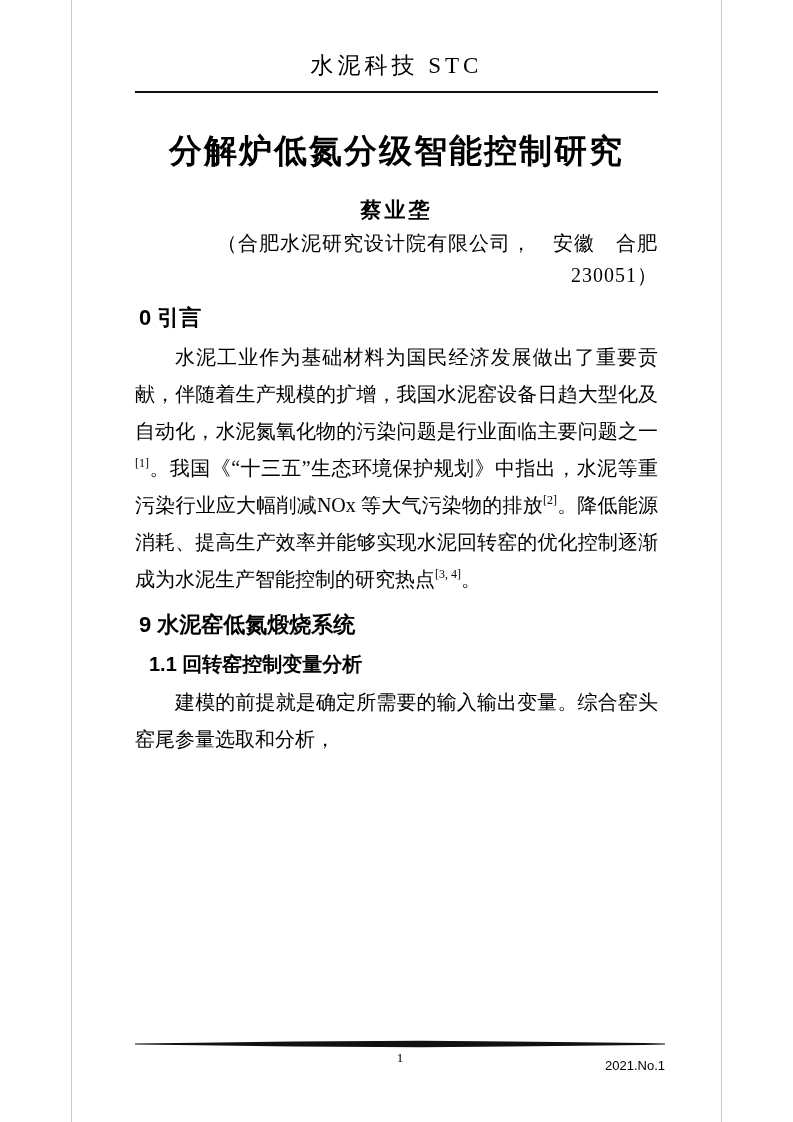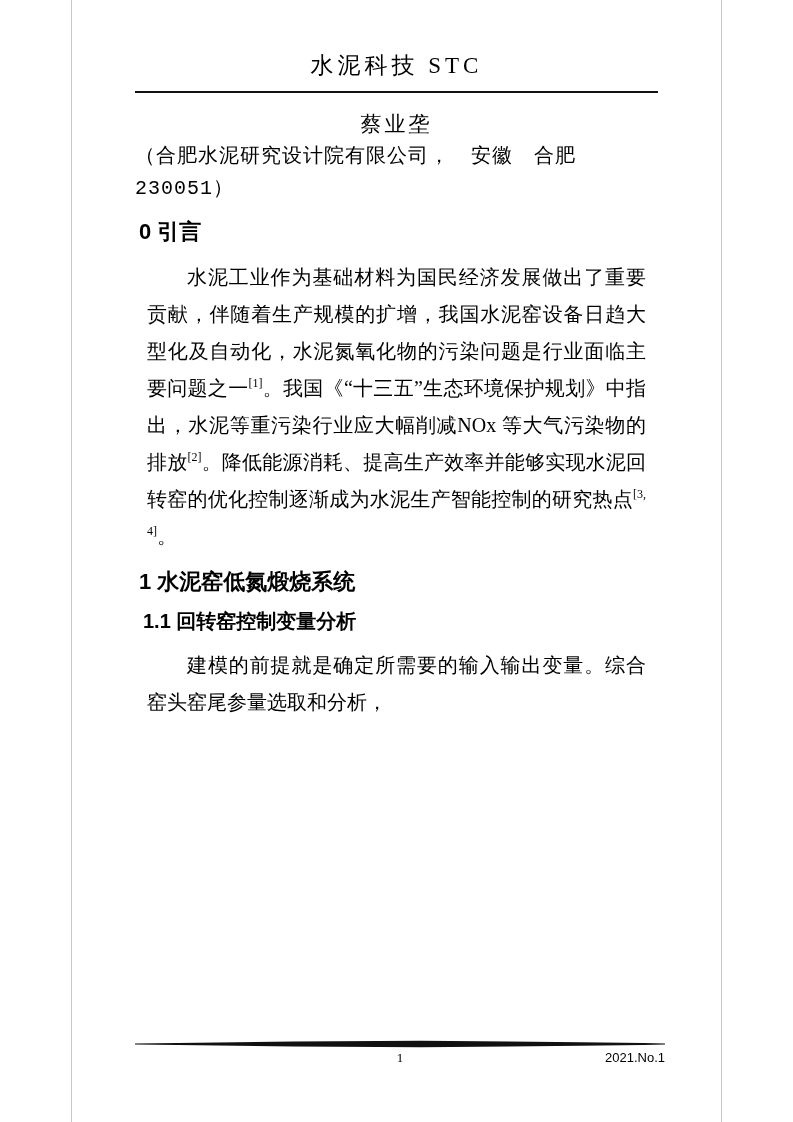--- a/index.html
+++ b/index.html
@@ -45,49 +45,49 @@
     font-size: 33px;
     letter-spacing: 2px;
     line-height: 44px;
   }
   .author-line {
     margin-top: 16px;
     text-align: center;
     font-size: 21px;
     letter-spacing: 3px;
     line-height: 30px;
+    font-weight: bold;
   }
   .affiliation-line {
     margin-top: 2px;
-    text-align: left;
+    text-align: right;
     font-size: 20px;
     letter-spacing: 1px;
     line-height: 32px;
-    font-family: Liberation Mono, monospace;
   }
   
   .article-body {
     margin-top: 10px;
   }
   .sec-h1 {
     font-family: "Liberation Sans", "DejaVu Sans", sans-serif;
     font-weight: bold;
     font-size: 22px;
     line-height: 30px;
     margin: 12px 0 6px 4px;
   }
   .sec-h2 {
     font-family: "Liberation Sans", "DejaVu Sans", sans-serif;
     font-weight: bold;
     font-size: 20px;
     line-height: 28px;
-    margin: 10px 0 6px 8px;
+    margin: 10px 0 6px 14px;
   }
   .para {
-    margin: 12px;
+    margin: 0;
     font-size: 20px;
     line-height: 37px;
     text-align: justify;
     text-justify: inter-ideograph;
     text-indent: 2em;
   }
   .para sup {
     font-size: 12px;
     line-height: 0;
     vertical-align: super;
@@ -113,44 +113,45 @@
     position: absolute;
     left: 0;
     right: 0;
     text-align: center;
     font-size: 13px;
     font-family: "Liberation Serif", "DejaVu Serif", serif;
   }
   .footer-issue {
     position: absolute;
     right: 0;
-    top: 0;
+    top: 8px;
     font-size: 13px;
     font-family: "Liberation Sans", "DejaVu Sans", sans-serif;
   }
 </style>
 </head>
 <body>
 
 <div class="page">
   <div class="content">
 
     <div class="running-header">
       <span class="journal-title">水泥科技 STC</span>
     </div>
 
+    <h1 class="article-title">分解炉低氮分级智能控制研究</h1>
 
     <div class="author-line">蔡业垄</div>
 
     <div class="affiliation-line">（合肥水泥研究设计院有限公司，　安徽　合肥 230051）</div>
 
     <div class="article-body">
         <h2 class="sec-h1">0 引言</h2>
         <p class="para"><span>水泥工业作为基础材料为国民经济发展做出了重要贡献，伴随着生产规模的扩增，我国水泥窑设备日趋大型化及自动化，水泥氮氧化物的污染问题是行业面临主要问题之一</span><sup>[1]</sup><span>。我国《“十三五”生态环境保护规划》中指出，水泥等重污染行业应大幅削减NOx 等大气污染物的排放</span><sup>[2]</sup><span>。降低能源消耗、提高生产效率并能够实现水泥回转窑的优化控制逐渐成为水泥生产智能控制的研究热点</span><sup>[3, 4]</sup><span>。</span></p>
-        <h2 class="sec-h1">1 水泥窑低氮煅烧系统</h2>
+        <h2 class="sec-h1">9 水泥窑低氮煅烧系统</h2>
         <h3 class="sec-h2">1.1 回转窑控制变量分析</h3>
         <p class="para"><span>建模的前提就是确定所需要的输入输出变量。综合窑头窑尾参量选取和分析，</span></p>
       </div>
   </div>
 
   <div class="page-footer">
     <svg class="footer-rule" viewBox="0 0 667 8" preserveAspectRatio="none" aria-hidden="true">
       <polygon fill="#111" points="
         0,3.6 80,2.8 200,1.6 360,0.8 470,1.4 560,2.2 640,3.0 667,3.4
         667,4.6 640,5.0 560,5.8 470,6.6 360,7.2 200,6.4 80,5.2 0,4.4"></polygon>

